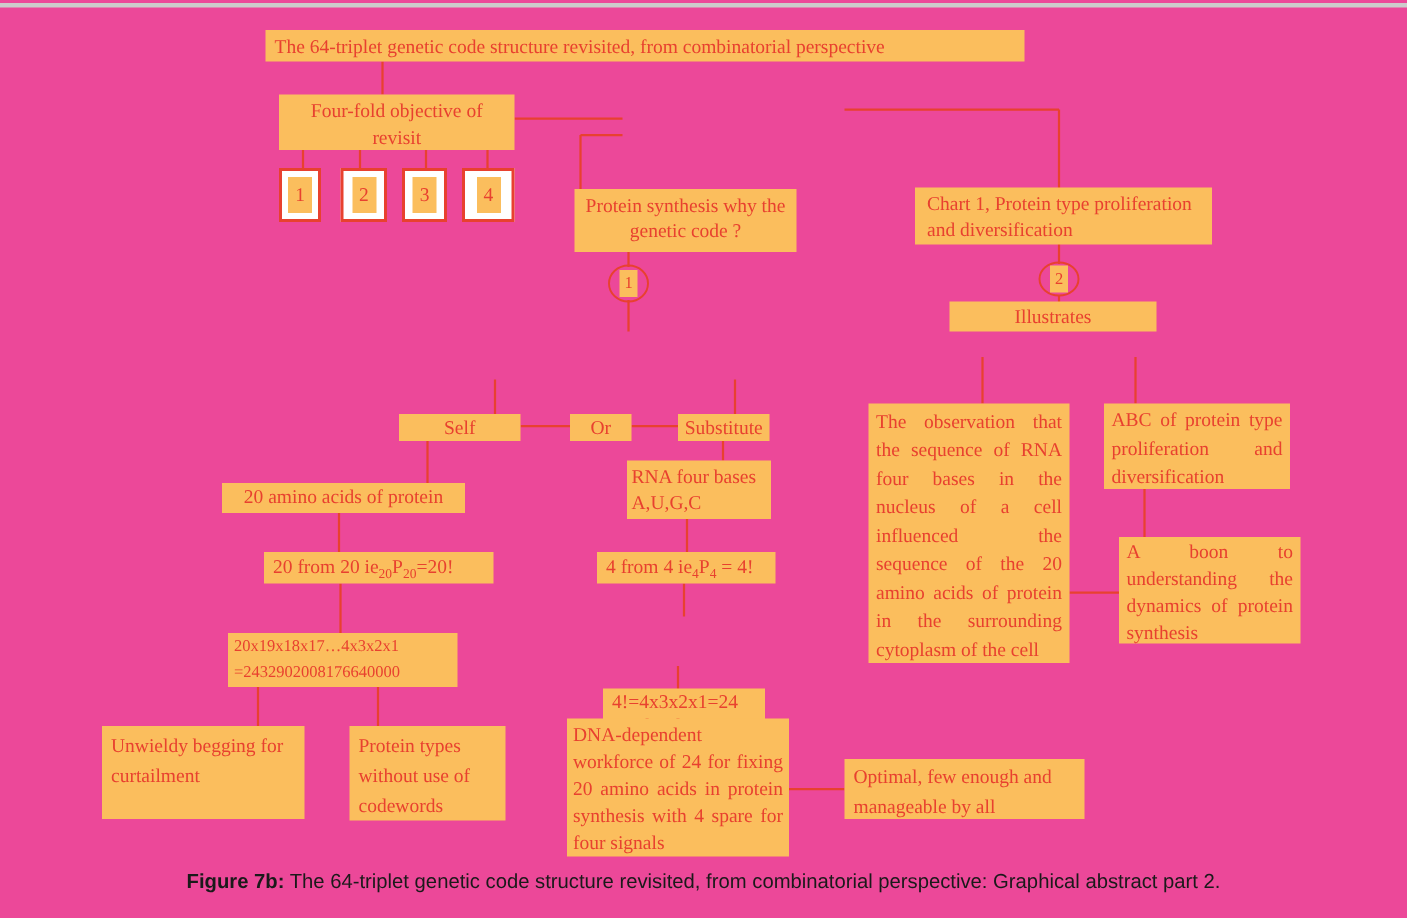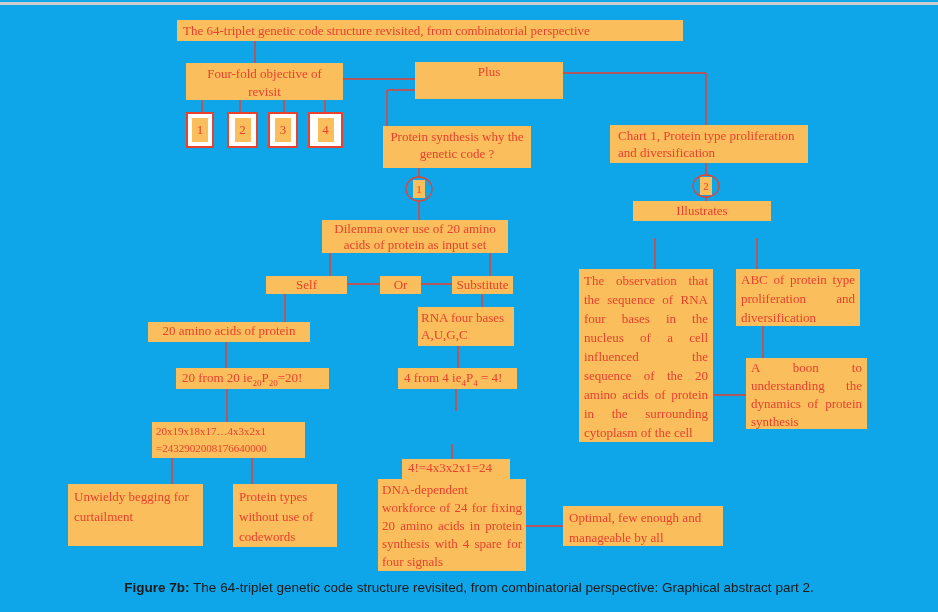--- a/index.html
+++ b/index.html
@@ -7,21 +7,21 @@
     --accent-red: #E8412F;
     --caption-color: #1A1A1A;
     --divider: #CCCCCC;
   }
   * { margin: 0; padding: 0; box-sizing: border-box; }
   html, body { background: #ffffff; }
   .page {
     position: relative;
     width: 938px;
     height: 612px;
-    background: #0ea5e9;
+    background: #ec4899;
     overflow: hidden;
     font-family: "Liberation Serif", serif;
   }
   .top-divider {
     position: absolute;
     left: 0; top: 2px;
     width: 100%; height: 3px;
     background: var(--divider);
   }
   .wires { position: absolute; left: 0; top: 0; }
@@ -136,33 +136,31 @@
   <div class="numbox" style="left:227px; top:112px; width:31px; height:36px;">
     <span class="chip">2</span>
   </div>
   <div class="numbox" style="left:268px; top:112px; width:30px; height:36px;">
     <span class="chip">3</span>
   </div>
   <div class="numbox" style="left:308px; top:112px; width:35px; height:36px;">
     <span class="chip">4</span>
   </div>
 
-  <div class="node" style="left:415px; top:62px; width:148px; height:37px;">Plus</div>
 
   <div class="node lh17" style="left:383px; top:126px; width:148px; height:42px;">Protein synthesis why the genetic code ?</div>
 
   <div class="circle-chip" style="left:413px; top:180px;">1</div>
 
   <div class="node left lh17" style="left:610px; top:125px; width:198px; height:38px; padding-left:8px;">Chart 1, Protein type proliferation and diversification</div>
 
   <div class="circle-chip" style="left:700px; top:177px;">2</div>
 
   <div class="node lh15" style="left:633px; top:201px; width:138px; height:20px;">Illustrates</div>
 
-  <div class="node" style="left:322px; top:220px; width:186px; height:33px; padding:1px 4px;">Dilemma over use of 20 amino acids of protein as input set</div>
 
   <div class="node lh15" style="left:266px; top:276px; width:81px; height:18px; padding:1px 2px;">Self</div>
   <div class="node lh15" style="left:380px; top:276px; width:41px; height:18px; padding:1px 2px;">Or</div>
   <div class="node lh15" style="left:452px; top:276px; width:61px; height:18px; padding:1px 2px;">Substitute</div>
 
   <div class="node lh15" style="left:148px; top:322px; width:162px; height:20px; padding:1px 4px;">20 amino acids of protein</div>
 
   <div class="node left lh17" style="left:418px; top:307px; width:96px; height:39px; padding:2px 3px;">RNA four bases A,U,G,C</div>
 
   <div class="node left lh17" style="left:148px; top:368px; width:153px; height:21px; padding:1px 6px;margin-left:28px;"><span>20 from 20 ie</span><sub>20</sub><span>P</span><sub>20</sub><span>=20!</span></div>

